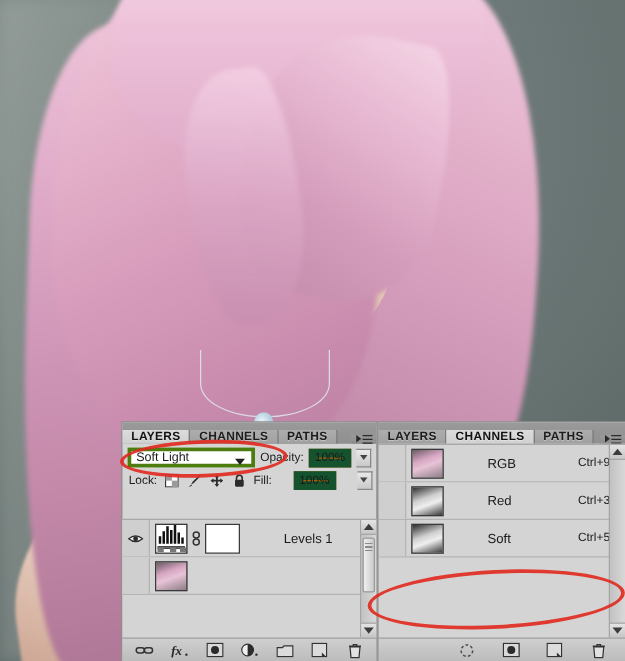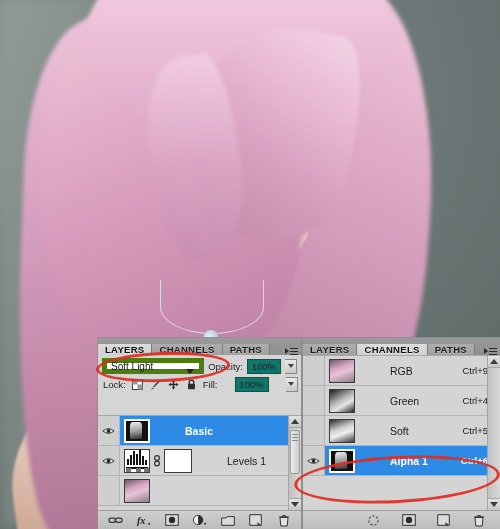--- a/index.html
+++ b/index.html
@@ -150,29 +150,29 @@
     background:linear-gradient(180deg,#9a9a9a,#8d8d8d);
   }
   .pm-g{ display:flex; align-items:center; gap:1px;}
   .pm-tri{ width:0;height:0;border-left:4px solid #2a2a2a;border-top:3px solid transparent;border-bottom:3px solid transparent;}
   .pm-lines{ display:flex;flex-direction:column;gap:1.5px;}
   .pm-lines i{ display:block;width:8px;height:1.4px;background:#2a2a2a;}
 
   
   .blend-row{ height:20px; display:flex; align-items:center; padding:2px 4px 0 4px; gap:4px;}
   .combo{
-    flex:1; height:16px; background:#fff; border:5px solid #4d7c0f;
+    flex:1; height:16px; background:#fff; border:3px solid #4d7c0f;
     display:flex; align-items:center; padding-left:4px; font-size:10px;
     position:relative;
   }
   .combo .caret{ position:absolute; right:5px; top:6px; width:0;height:0;
     border-left:4px solid transparent;border-right:4px solid transparent;border-top:5px solid #222;}
   .lbl{ font-size:9.5px; color:#1c1c1c; white-space:nowrap;}
   .numbox{
-    width:34px; height:15px; background:#0f766e; border:1px solid #14532d;
+    width:34px; height:15px; background:#a16207; border:7px solid #14532d;
     font-size:9.5px; display:flex;align-items:center;justify-content:center;
   }
   .spin{
     width:12px;height:15px;border:1px solid #888;border-left:none;
     background:linear-gradient(180deg,#e9e9e9,#c9c9c9);
     display:flex;align-items:center;justify-content:center;
   }
   .spin b{ width:0;height:0;border-left:3px solid transparent;border-right:3px solid transparent;border-top:4px solid #444; display:block;}
 
   .lock-row{ height:18px; display:flex; align-items:center; gap:6px; padding:0 5px; }
@@ -358,32 +358,20 @@
         <span>100%</span>
       </span>
       <span class="spin">
           <b></b>
         </span>
     </span>
   </div>
 
   <div class="list" id="layers-list">
 
-    <div class="row sel">
-      <div class="eyecell">
-        <svg class="eyebox" viewBox="0 0 14 10">
-          <path d="M1 5 Q7 0 13 5 Q7 10 1 5 Z" fill="#efefef" stroke="#2a2a2a" stroke-width="1"></path>
-          <circle cx="7" cy="5" r="2.1" fill="#2a2a2a"></circle>
-        </svg>
-      </div>
-      <div class="thumb">
-          <span class="t-bw"></span>
-        </div>
-      <span class="rname">Basic</span>
-    </div>
 
 
     <div class="row">
       <div class="eyecell">
         <svg class="eyebox" viewBox="0 0 14 10">
           <path d="M1 5 Q7 0 13 5 Q7 10 1 5 Z" fill="#efefef" stroke="#2a2a2a" stroke-width="1"></path>
           <circle cx="7" cy="5" r="2.1" fill="#2a2a2a"></circle>
         </svg>
       </div>
       <div class="thumb">
@@ -510,52 +498,39 @@
 
     <div class="row">
       <div class="eyecell"></div>
       <div class="thumb">
           <span class="t-portrait"></span>
         </div>
       <span class="rname">RGB</span>
       <span class="rkey">Ctrl+9</span>
     </div>
 
-
-    <div class="row">
-      <div class="eyecell"></div>
-      <div class="thumb">
-          <span class="t-gray2"></span>
-        </div>
-      <span class="rname">Green</span>
-      <span class="rkey">Ctrl+4</span>
-    </div>
-
     <div class="row">
       <div class="eyecell"></div>
       <div class="thumb">
           <span class="t-gray"></span>
         </div>
+      <span class="rname">Red</span>
+      <span class="rkey">Ctrl+3</span>
+    </div>
+
+
+    <div class="row">
+      <div class="eyecell"></div>
+      <div class="thumb">
+          <span class="t-gray"></span>
+        </div>
       <span class="rname">Soft</span>
       <span class="rkey">Ctrl+5</span>
     </div>
 
-    <div class="row sel">
-      <div class="eyecell">
-        <svg class="eyebox" viewBox="0 0 14 10">
-          <path d="M1 5 Q7 0 13 5 Q7 10 1 5 Z" fill="#efefef" stroke="#2a2a2a" stroke-width="1"></path>
-          <circle cx="7" cy="5" r="2.1" fill="#2a2a2a"></circle>
-        </svg>
-      </div>
-      <div class="thumb">
-          <span class="t-bw"></span>
-        </div>
-      <span class="rname">Alpha 1</span>
-      <span class="rkey">Ctrl+6</span>
-    </div>
 
     <div class="scroll">
       <div class="sc-arrow">
           <i class="sc-up"></i>
         </div>
       <div class="sc-arrow bot">
           <i class="sc-dn"></i>
         </div>
     </div>
   </div>

